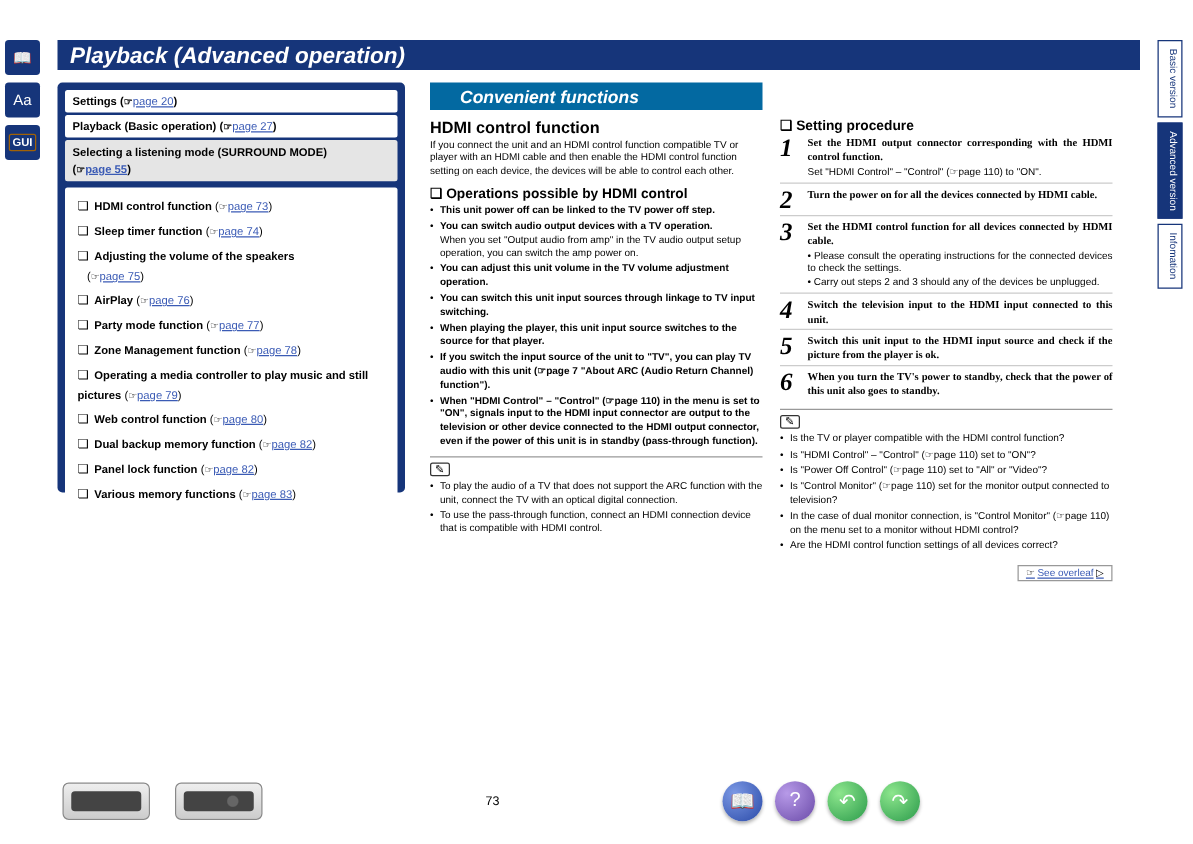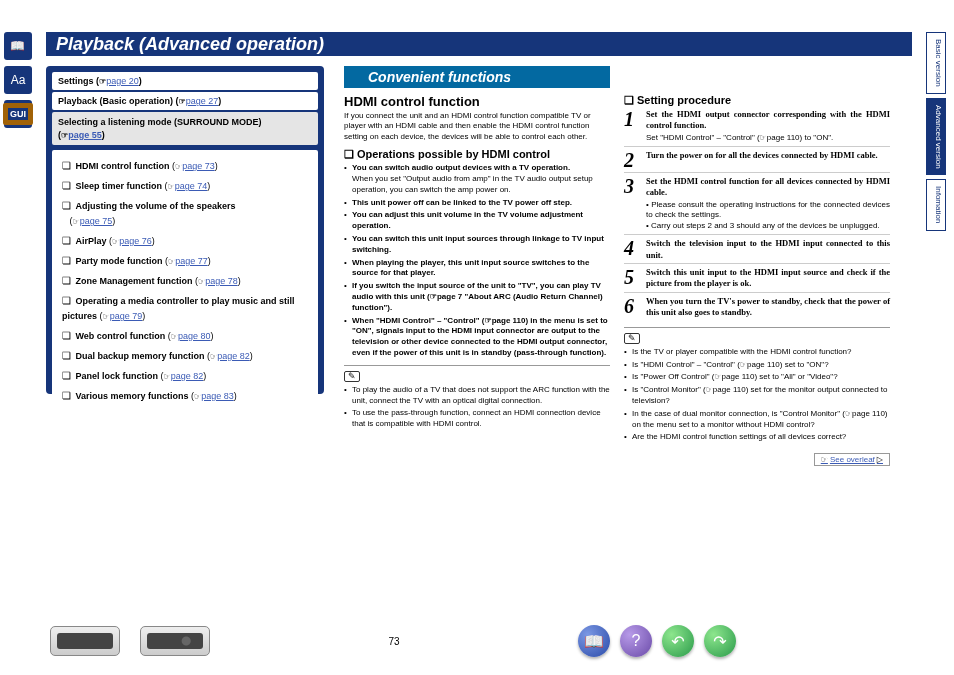--- a/index.html
+++ b/index.html
@@ -61,21 +61,21 @@
 <div class="page">
 
   <div class="side-icons">
     <div class="side-icon">
         <span>📖</span>
       </div>
     <div class="side-icon">
         <span>Aa</span>
       </div>
     <div class="side-icon">
-        <span style="font-size:9px;font-weight:bold;border:5px solid #a16207;padding:1px 2px;border-radius:2px">GUI</span>
+        <span style="font-size:9px;font-weight:bold;border:1px solid #a16207;padding:1px 2px;border-radius:2px">GUI</span>
       </div>
   </div>
 
   <div class="title-bar">Playback (Advanced operation)</div>
 
   <div class="right-tabs">
     <div class="right-tab">Basic version</div>
     <div class="right-tab active">Advanced version</div>
     <div class="right-tab">Infomation</div>
   </div>
@@ -107,22 +107,22 @@
       </div>
     </div>
 
     <div class="main-col">
       <div class="c-left">
         <div class="section-bar">Convenient functions</div>
         <h2 class="sec">HDMI control function</h2>
         <p class="intro">If you connect the unit and an HDMI control function compatible TV or player with an HDMI cable and then enable the HDMI control function setting on each device, the devices will be able to control each other.</p>
         <h3 class="sub">❏ <span>Operations possible by HDMI control</span></h3>
         <ul class="bullets">
+          <li><b>This unit power off can be linked to the TV power off step.</b></li>
           <li><b>You can switch audio output devices with a TV operation.</b><br><span>When you set "Output audio from amp" in the TV audio output setup operation, you can switch the amp power on.</span></li>
-          <li><b>This unit power off can be linked to the TV power off step.</b></li>
           <li><b>You can adjust this unit volume in the TV volume adjustment operation.</b></li>
           <li><b>You can switch this unit input sources through linkage to TV input switching.</b></li>
           <li><b>When playing the player, this unit input source switches to the source for that player.</b></li>
           <li><b>If you switch the input source of the unit to "TV", you can play TV audio with this unit (☞page 7 "About ARC (Audio Return Channel) function").</b></li>
           <li><b>When "HDMI Control" – "Control" (☞page 110) in the menu is set to "ON", signals input to the HDMI input connector are output to the television or other device connected to the HDMI output connector, even if the power of this unit is in standby (pass-through function).</b></li>
         </ul>
         <div class="pencil-box">
           <span class="pencil-icon">✎</span>
           <ul class="bullets">
             <li>To play the audio of a TV that does not support the ARC function with the unit, connect the TV with an optical digital connection.</li>

